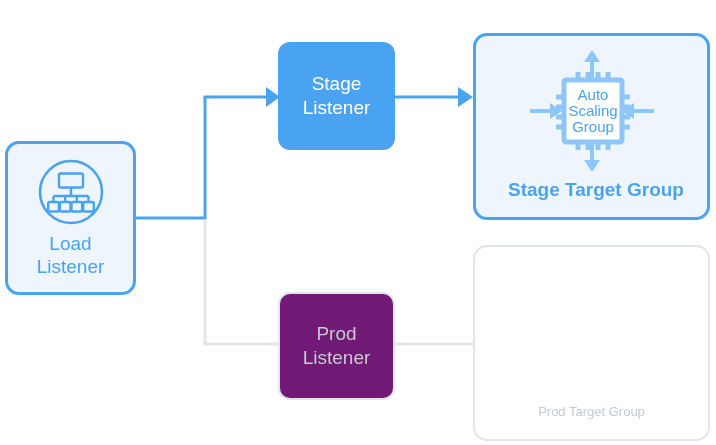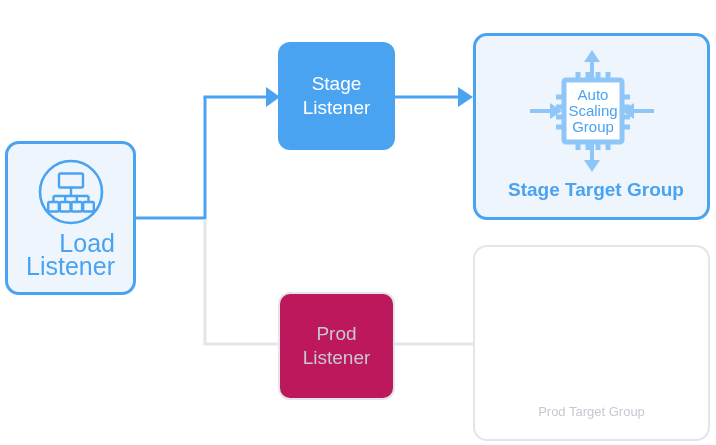--- a/index.html
+++ b/index.html
@@ -46,23 +46,23 @@
     align-items: center;
     justify-content: center;
   }
   .lb-icon-wrap {
     width: 68px;
     height: 68px;
     margin-bottom: 6px;
   }
   .lb-label {
     color: #4aa3f0;
-    font-size: 25px;
+    font-size: 19px;
     line-height: 23px;
-    text-align: right;
+    text-align: center;
     font-weight: 400;
   }
 
   
   .stage-listener {
     left: 278px;
     top: 42px;
     width: 117px;
     height: 108px;
     background: #4aa3f0;
@@ -77,21 +77,21 @@
     line-height: 24px;
     text-align: center;
   }
 
   
   .prod-listener {
     left: 278px;
     top: 292px;
     width: 117px;
     height: 108px;
-    background: #be185d;
+    background: #701a75;
     border: 2px solid #e2e5e9;
     border-radius: 12px;
     display: flex;
     align-items: center;
     justify-content: center;
   }
   .prod-listener-label {
     color: #c5c9d0;
     font-size: 19px;
     line-height: 24px;

